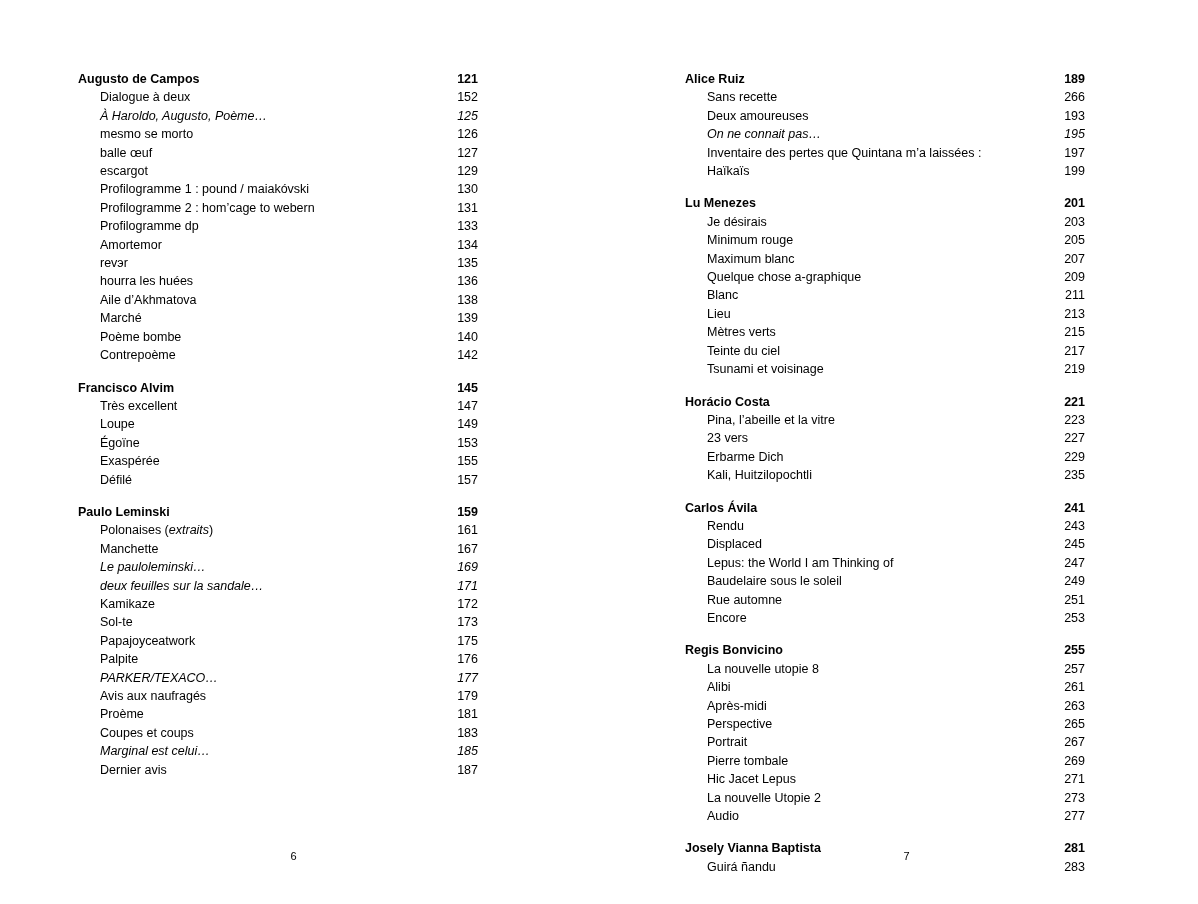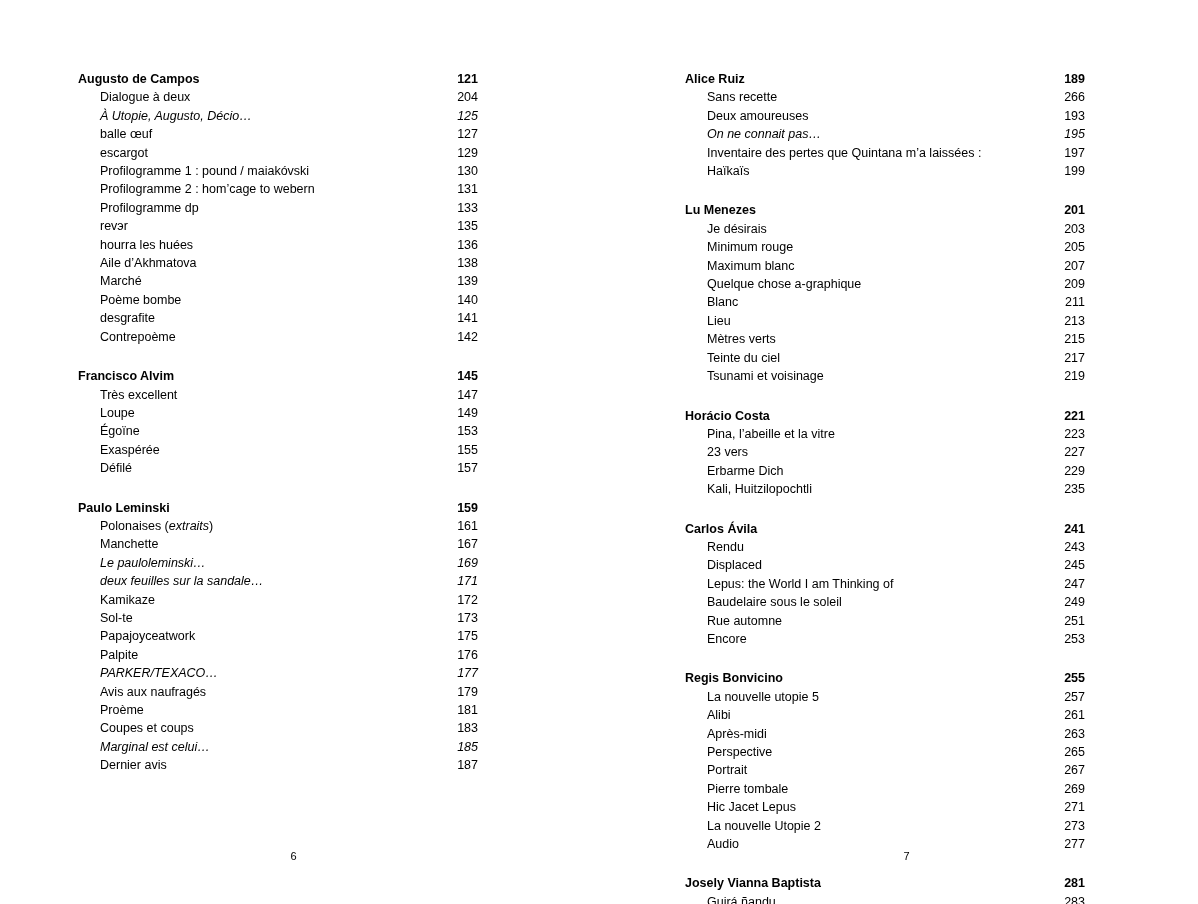--- a/index.html
+++ b/index.html
@@ -50,21 +50,21 @@
   .toc-line .filler {
     flex: 1 1 auto;
   }
   .toc-line .pg {
     flex: 0 0 auto;
     text-align: right;
     width: 28px;
   }
   .author {
     font-weight: bold;
-    margin-top: 21px;
+    margin-top: 14px;
   }
   .author:first-child {
     margin-top: 0;
   }
   .entry .label {
     padding-left: 22px;
   }
   .ital {
     font-style: italic;
   }
@@ -90,28 +90,33 @@
   <div class="page left">
     <div class="page-inner">
         <div class="toc-line author">
           <span class="label">Augusto de Campos</span>
           <span class="filler"></span>
           <span class="pg">121</span>
         </div>
         <div class="toc-line entry">
           <span class="label">Dialogue à deux</span>
           <span class="filler"></span>
-          <span class="pg">204</span>
-        </div>
-        <div class="toc-line entry">
-          <span class="label ital">À Utopie, Augusto, Décio…</span>
+          <span class="pg">152</span>
+        </div>
+        <div class="toc-line entry">
+          <span class="label ital">À Haroldo, Augusto, Poème…</span>
           <span class="filler"></span>
           <span class="pg ital">125</span>
         </div>
         <div class="toc-line entry">
+          <span class="label">mesmo se morto</span>
+          <span class="filler"></span>
+          <span class="pg">126</span>
+        </div>
+        <div class="toc-line entry">
           <span class="label">balle œuf</span>
           <span class="filler"></span>
           <span class="pg">127</span>
         </div>
         <div class="toc-line entry">
           <span class="label">escargot</span>
           <span class="filler"></span>
           <span class="pg">129</span>
         </div>
         <div class="toc-line entry">
@@ -123,20 +128,25 @@
           <span class="label">Profilogramme 2 : hom’cage to webern</span>
           <span class="filler"></span>
           <span class="pg">131</span>
         </div>
         <div class="toc-line entry">
           <span class="label">Profilogramme dp</span>
           <span class="filler"></span>
           <span class="pg">133</span>
         </div>
         <div class="toc-line entry">
+          <span class="label">Amortemor</span>
+          <span class="filler"></span>
+          <span class="pg">134</span>
+        </div>
+        <div class="toc-line entry">
           <span class="label">revэr</span>
           <span class="filler"></span>
           <span class="pg">135</span>
         </div>
         <div class="toc-line entry">
           <span class="label">hourra les huées</span>
           <span class="filler"></span>
           <span class="pg">136</span>
         </div>
         <div class="toc-line entry">
@@ -146,25 +156,20 @@
         </div>
         <div class="toc-line entry">
           <span class="label">Marché</span>
           <span class="filler"></span>
           <span class="pg">139</span>
         </div>
         <div class="toc-line entry">
           <span class="label">Poème bombe</span>
           <span class="filler"></span>
           <span class="pg">140</span>
-        </div>
-        <div class="toc-line entry">
-          <span class="label">desgrafite</span>
-          <span class="filler"></span>
-          <span class="pg">141</span>
         </div>
         <div class="toc-line entry">
           <span class="label">Contrepoème</span>
           <span class="filler"></span>
           <span class="pg">142</span>
         </div>
         <div class="toc-line author">
           <span class="label">Francisco Alvim</span>
           <span class="filler"></span>
           <span class="pg">145</span>
@@ -413,21 +418,21 @@
           <span class="label">Encore</span>
           <span class="filler"></span>
           <span class="pg">253</span>
         </div>
         <div class="toc-line author">
           <span class="label">Regis Bonvicino</span>
           <span class="filler"></span>
           <span class="pg">255</span>
         </div>
         <div class="toc-line entry">
-          <span class="label">La nouvelle utopie 5</span>
+          <span class="label">La nouvelle utopie 8</span>
           <span class="filler"></span>
           <span class="pg">257</span>
         </div>
         <div class="toc-line entry">
           <span class="label">Alibi</span>
           <span class="filler"></span>
           <span class="pg">261</span>
         </div>
         <div class="toc-line entry">
           <span class="label">Après-midi</span>

